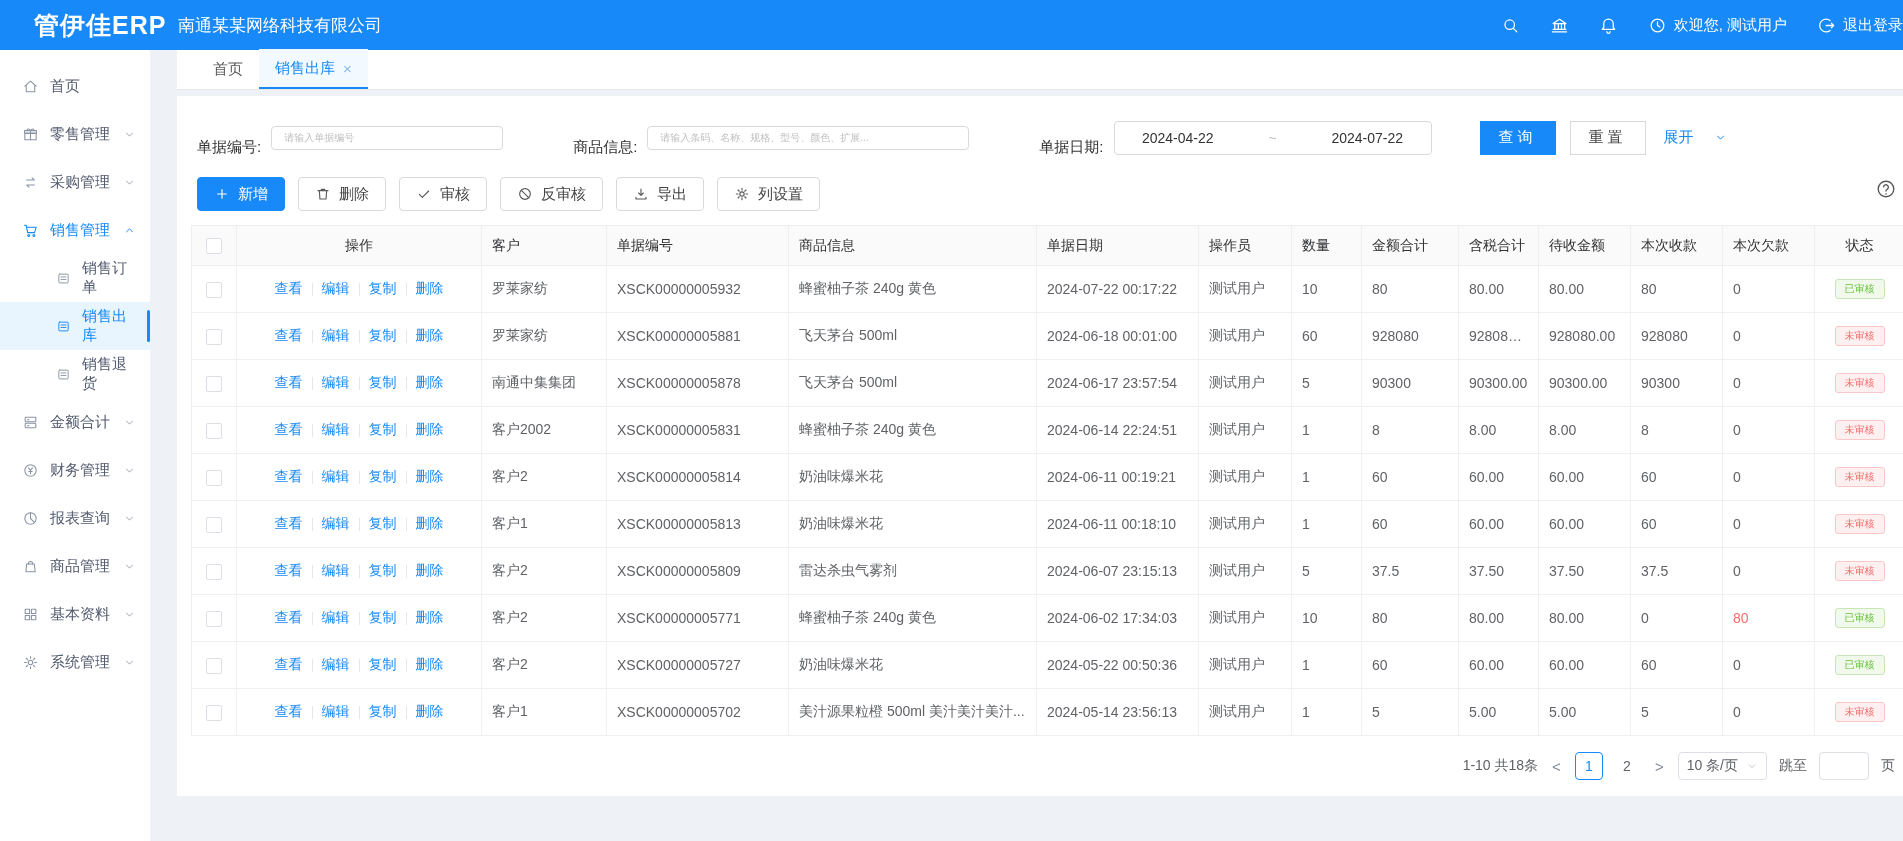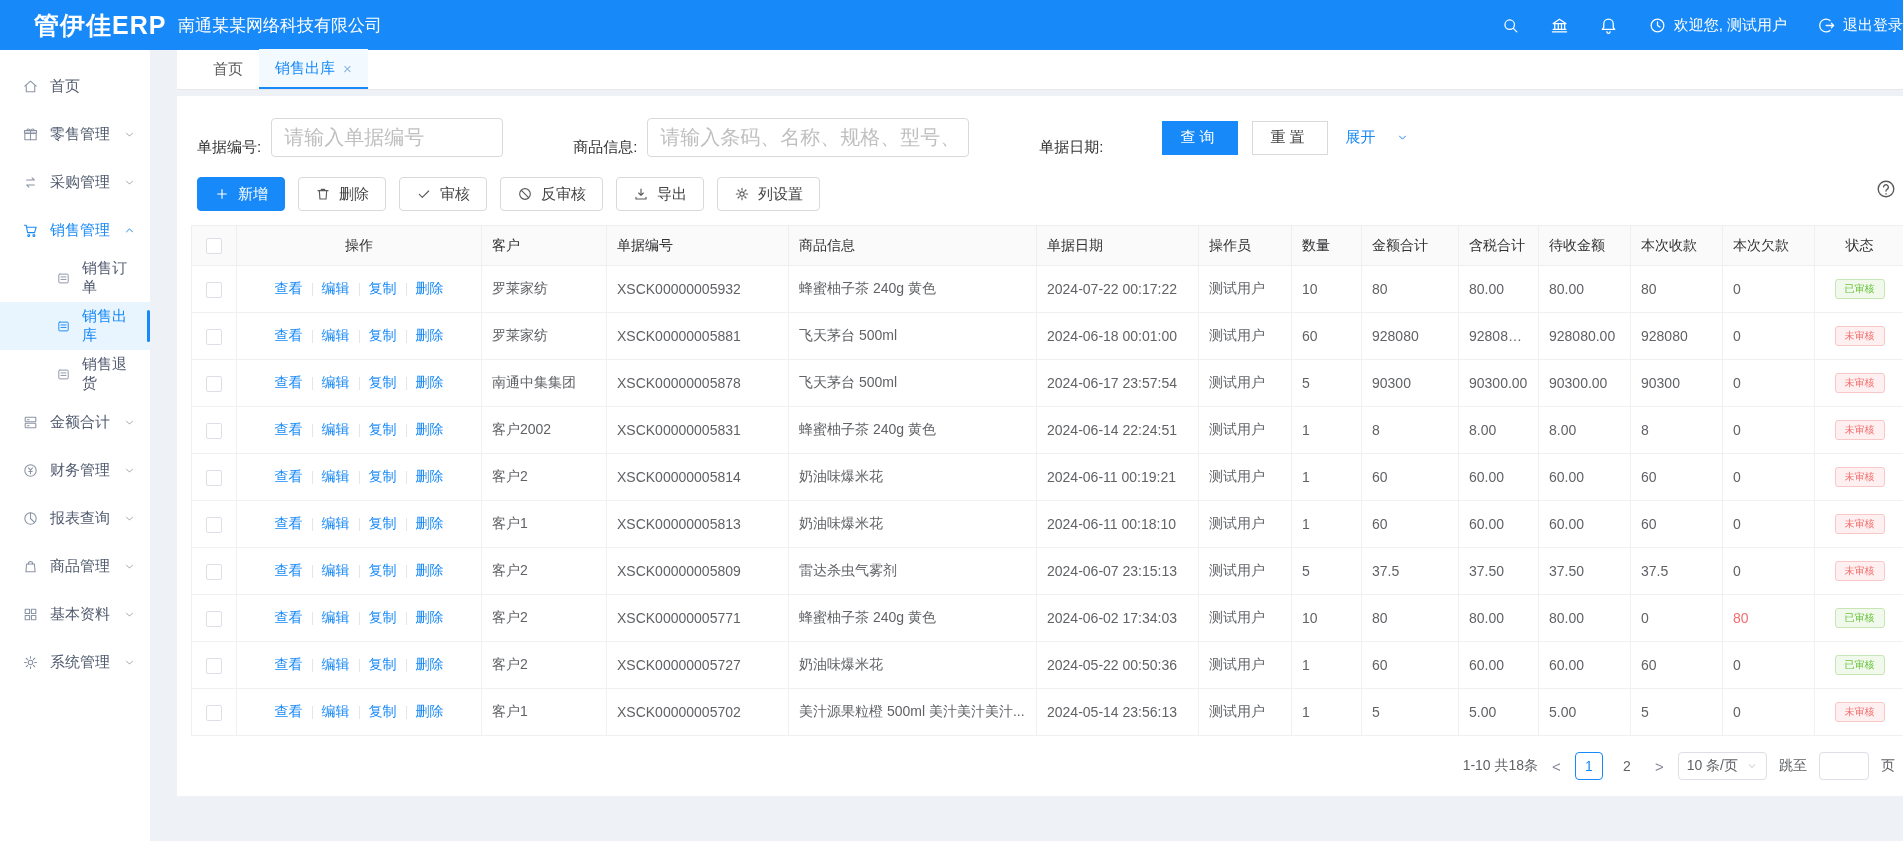--- a/index.html
+++ b/index.html
@@ -35,21 +35,21 @@
   .tab { height:40px; display:flex; align-items:center; gap:8px; padding:0 16px; font-size:15px; color:#595959; cursor:pointer; position:relative; }
   .tab.active { color:#1789f8; background:#f3faff; border-bottom:2px solid #1789f8; }
   .tab .close { font-size:15px; color:#8ab8e8; line-height:1; }
 
   
   .content { background:#fff; margin-top:6px; height:700px; position:relative; padding:0 14px; }
 
   
   .filters { display:flex; align-items:center; padding:22px 0 16px 6px; font-size:15px; color:#333; }
   .f-label { margin-right:10px; white-space:nowrap;margin-top:20px; }
-  .f-input { height:39px; border:1px solid #d9d9d9; border-radius:4px; padding:0 12px; font-size:20px; color:#333; outline:none; font-family:"Liberation Sans",sans-serif; }
+  .f-input { height:24px; border:1px solid #d9d9d9; border-radius:4px; padding:0 12px; font-size:10px; color:#333; outline:none; font-family:"Liberation Sans",sans-serif; }
   .f-input::placeholder { color:#bfbfbf; }
   .gap28 { width:70px; flex:none; }
   .daterange { height:34px; width:318px; border:1px solid #d9d9d9; border-radius:4px; display:flex; align-items:center; justify-content:space-around; font-size:14px; color:#333; cursor:pointer; }
   .daterange .sep { color:#bfbfbf; }
   .btn { height:34px; border-radius:0; border:1px solid #d9d9d9; background:#fff; font-size:15px; color:#444; padding:0 18px; cursor:pointer; letter-spacing:4px; font-family:Liberation Mono, monospace; }
   .btn.primary { background:#1789f8; border-color:#1789f8; color:#fff; }
   .link { color:#1789f8; font-size:15px; display:flex; align-items:center; gap:20px; cursor:pointer; letter-spacing:0; }
   .link .chev { width:13px; height:13px; stroke:#1789f8; fill:none; stroke-width:1.8; stroke-linecap:round; stroke-linejoin:round; }
 
   
@@ -349,20 +349,25 @@
     <div class="content">
 
       <div class="filters">
         <span class="f-label">单据编号:</span>
         <input class="f-input" style="width: 232px;" placeholder="请输入单据编号">
         <span class="gap28"></span>
         <span class="f-label">商品信息:</span>
         <input class="f-input" style="width: 322px;" placeholder="请输入条码、名称、规格、型号、颜色、扩展...">
         <span class="gap28"></span>
         <span class="f-label">单据日期:</span>
+        <div class="daterange">
+          <span>2024-04-22</span>
+          <span class="sep">~</span>
+          <span>2024-07-22</span>
+        </div>
         <span style="width:48px"></span>
         <button class="btn primary">查询</button>
         <span style="width:14px"></span>
         <button class="btn">重置</button>
         <span style="width:18px"></span>
         <span class="link">
           <span>展开</span>
           <svg class="chev">
               <use href="#sym-chev-down"></use>
             </svg>

